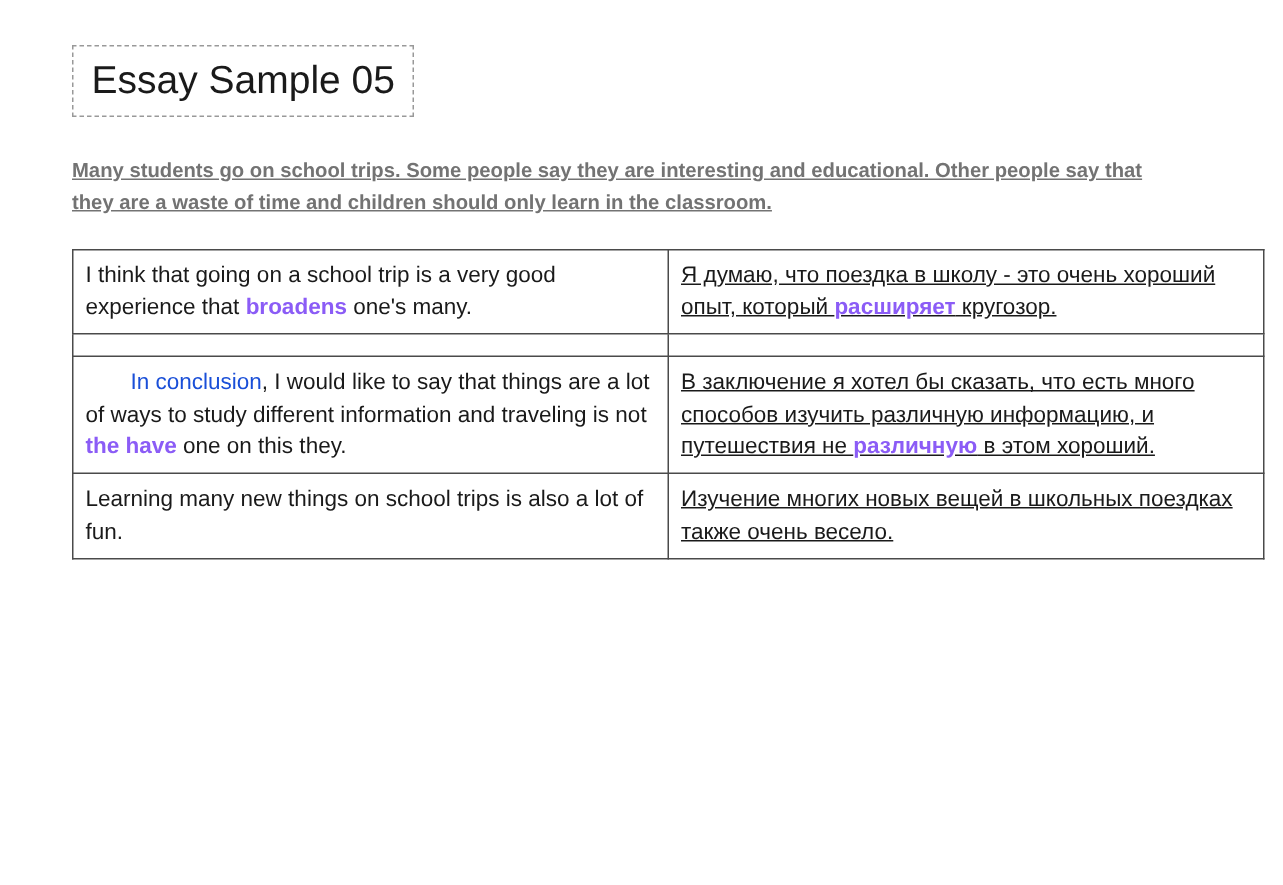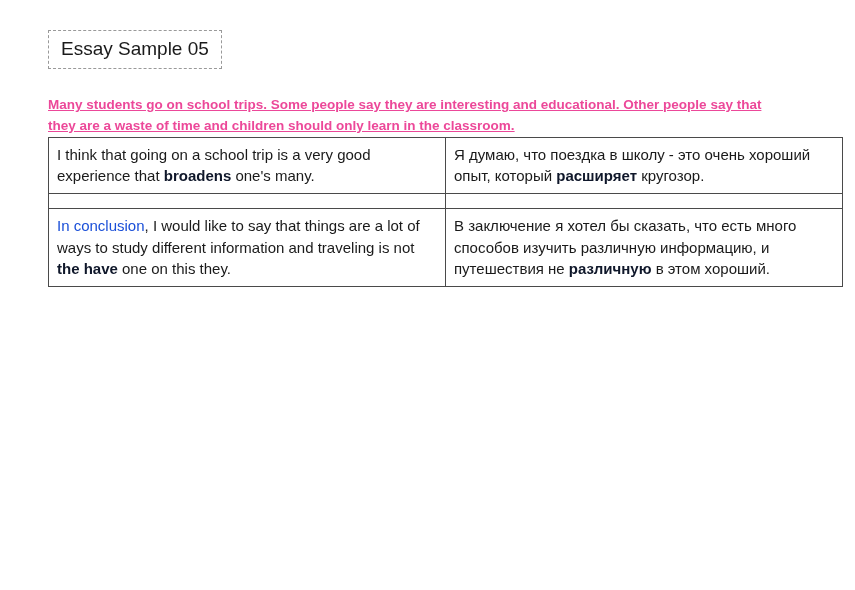--- a/index.html
+++ b/index.html
@@ -18,59 +18,61 @@
     position: relative;
     width: 855px;
     height: 590px;
     box-sizing: border-box;
     padding: 30px 48px 0 48px;
   }
   .title-box {
     display: inline-block;
     border: 1px dashed #999999;
     padding: 7px 12px 8px 12px;
-    font-size: 19px;
+    font-size: 26px;
     color: #1a1a1a;
     font-family: "Liberation Sans", sans-serif;
     background: #ffffff;
     margin-bottom: 26px;
   }
   .prompt {
     font-size: 13.5px;
     font-weight: bold;
-    color: #ec4899;
+    color: #737373;
     text-decoration: underline;
     line-height: 1.55;
     max-width: 720px;
+    margin-bottom: 20px;
   }
   table.essay {
     border-collapse: collapse;
     width: 760px;
     table-layout: fixed;
   }
   table.essay td {
     border: 1px solid #4a4a4a;
     vertical-align: top;
     padding: 6px 8px 7px 8px;
     font-size: 15px;
     line-height: 1.42;
     color: #1a1a1a;
   }
   table.essay td.col-left { width: 380px; }
-  table.essay td.col-right { width: 380px; }
+  table.essay td.col-right { width: 380px; text-decoration: underline; }
   tr.spacer td {
     height: 14px;
     padding: 0;
   }
   .hl-green {
-    color: #0f172a;
+    color: #8b5cf6;
     font-weight: bold;
   }
   .hl-blue {
     color: #1a4fd8;
+    margin-left: 30px;
   }
   .plain { color: #1a1a1a; text-align: center; }
 </style>
 </head>
 <body>
 
 <div class="page">
 
   <div class="title-box">Essay Sample 05</div>
 
@@ -83,16 +85,20 @@
           <td class="col-right"><span class="plain">Я думаю, что поездка в школу - это очень хороший опыт, который </span><span class="hl-green">расширяет</span><span class="plain"> кругозор.</span></td>
         </tr>
         <tr class="spacer">
           <td></td>
           <td></td>
         </tr>
         <tr>
           <td class="col-left"><span class="hl-blue">In conclusion</span><span class="plain">, I would like to say that things are a lot of ways to study different information and traveling is not </span><span class="hl-green">the have</span><span class="plain"> one on this they.</span></td>
           <td class="col-right"><span class="plain">В заключение я хотел бы сказать, что есть много способов изучить различную информацию, и путешествия не </span><span class="hl-green">различную</span><span class="plain"> в этом хороший.</span></td>
         </tr>
+        <tr>
+          <td class="col-left"><span class="plain">Learning many new things on school trips is also a lot of fun.</span></td>
+          <td class="col-right"><span class="plain">Изучение многих новых вещей в школьных поездках также очень весело.</span></td>
+        </tr>
       </tbody>
   </table>
 
 </div>
 
 </body></html>

